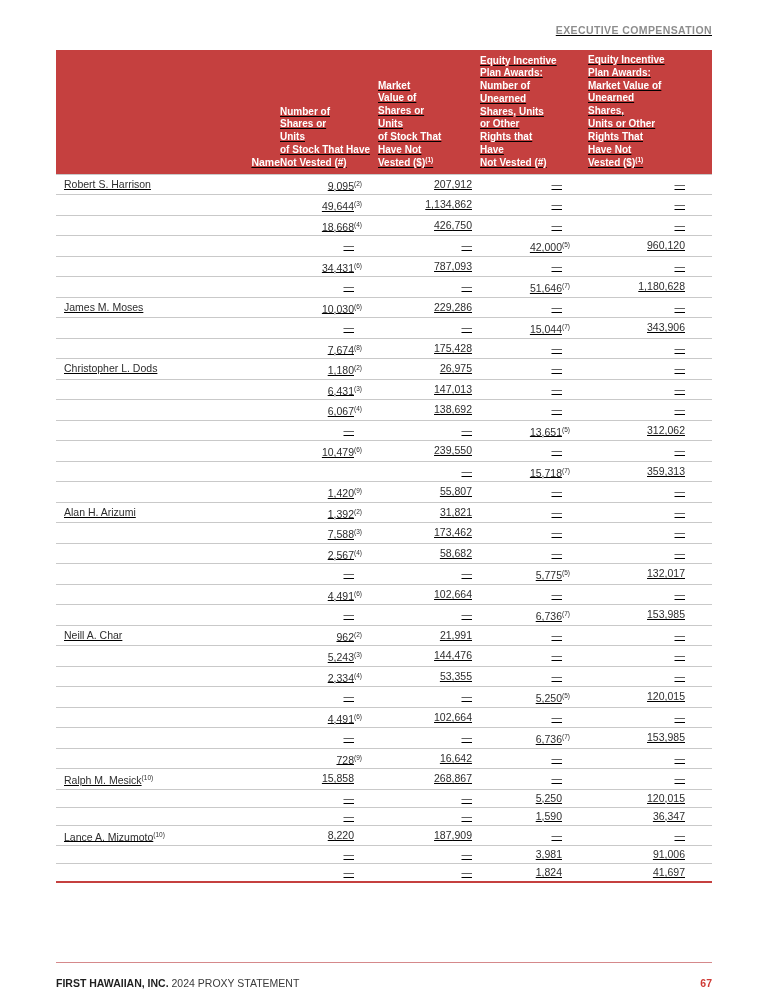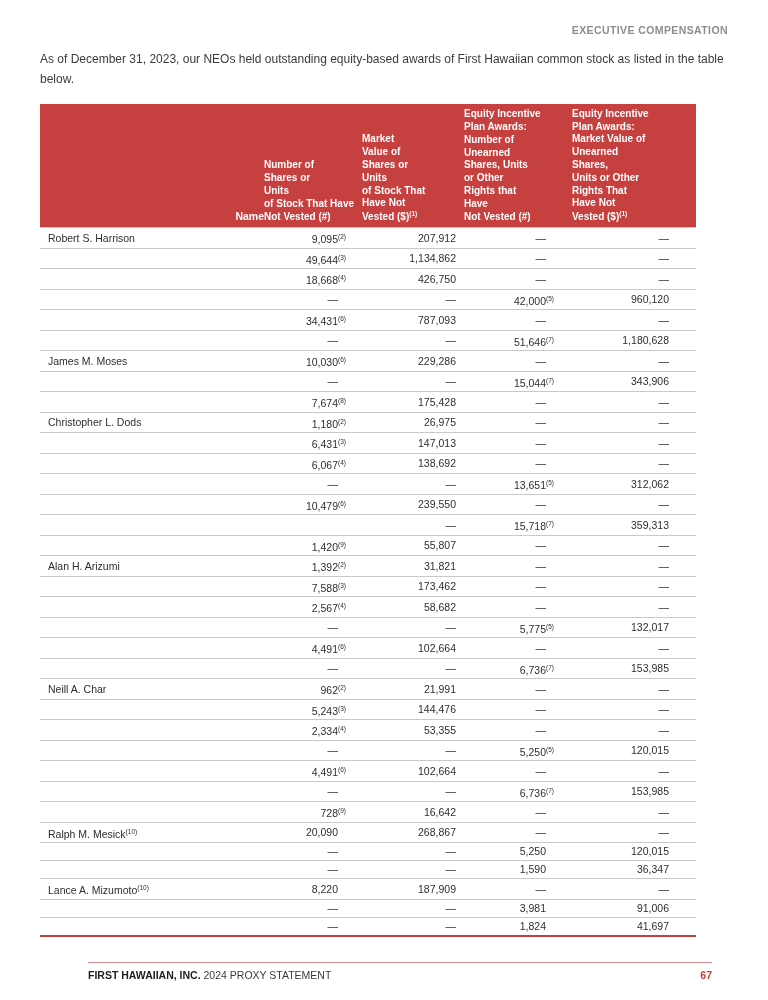--- a/index.html
+++ b/index.html
@@ -10,21 +10,21 @@
     --footer-line:#d5898b;
   }
   *{box-sizing:border-box;}
   html,body{margin:0;padding:0;}
   body{
     width:768px;height:1000px;position:relative;overflow:hidden;
     background:#ffffff;
     font-family:"Liberation Sans","DejaVu Sans",sans-serif;
     -webkit-font-smoothing:antialiased;
   }
-  .content{padding:0 40px;}
+  .content{padding:0 56px;text-decoration:underline;}
   .section-label{
     margin-top:24px;text-align:right;
     font-size:10.5px;font-weight:bold;letter-spacing:.4px;
     color:var(--section-gray);
   }
   .page-title{
     margin:21px 0 0;font-size:17.5px;font-weight:bold;
     color:var(--title-red);letter-spacing:.1px;
   }
   .intro{
@@ -53,36 +53,35 @@
   td.num.col3{padding-right:8px;}
   td.num.col4{padding-right:26px;}
   td.num.col5{padding-right:27px;}
   .sup{
     display:inline-block;width:0;white-space:nowrap;
     font-size:6.5px;vertical-align:3.5px;
   }
   .suph{font-size:6.5px;vertical-align:3.5px;}
   .footer{
     position:absolute;left:56px;right:56px;top:962px;
-    border-top:1px solid var(--footer-line);padding-top:6px;
+    border-top:1px solid var(--footer-line);padding-top:14px;
     display:flex;justify-content:space-between;align-items:baseline;
-    font-size:10.5px;color:#3a3a3a;margin-left:32px;
+    font-size:10.5px;color:#3a3a3a;
   }
   .footer .company{font-weight:bold;color:#1f1f1f;}
   .footer .page-number{color:#cf3a35;font-weight:bold;}
 </style>
 </head>
 <body>
 
 <div class="content">
 
   <div class="section-label">EXECUTIVE COMPENSATION</div>
 
 
-  <p class="intro">As of December 31, 2023, our NEOs held outstanding equity-based awards of First Hawaiian common stock as listed in the table below.</p>
 
   <table class="awards">
     <colgroup>
       <col style="width:224px">
       <col style="width:98px">
       <col style="width:102px">
       <col style="width:108px">
       <col style="width:124px">
     </colgroup>
     <thead>
@@ -295,21 +294,21 @@
         </tr>
         <tr>
           <td class="name-cell"></td>
           <td class="num col2">728<span class="sup">(9)</span></td>
           <td class="num col3">16,642</td>
           <td class="num col4">—</td>
           <td class="num col5">—</td>
         </tr>
         <tr>
           <td class="name-cell">Ralph M. Mesick<span class="sup">(10)</span></td>
-          <td class="num col2">20,090</td>
+          <td class="num col2">15,858</td>
           <td class="num col3">268,867</td>
           <td class="num col4">—</td>
           <td class="num col5">—</td>
         </tr>
         <tr>
           <td class="name-cell"></td>
           <td class="num col2">—</td>
           <td class="num col3">—</td>
           <td class="num col4">5,250</td>
           <td class="num col5">120,015</td>

